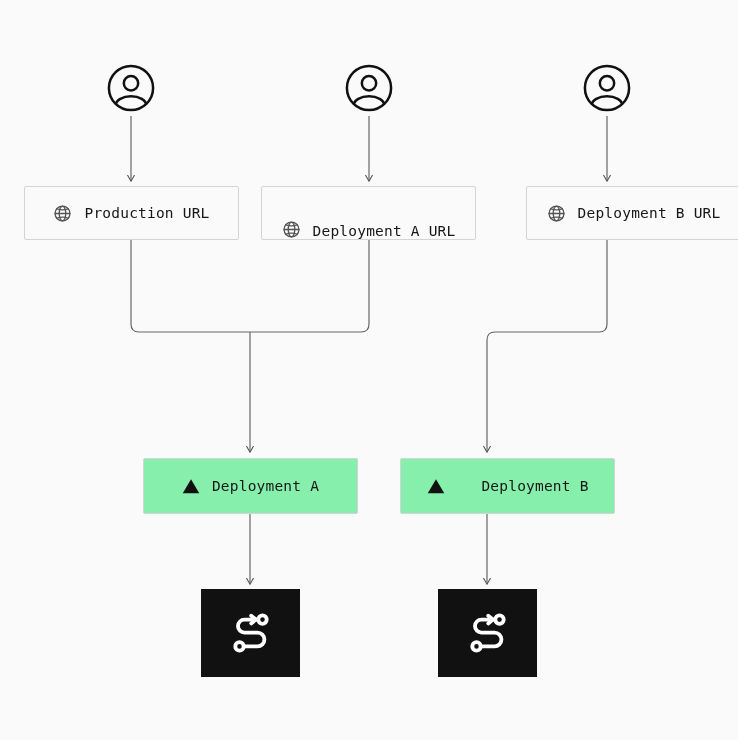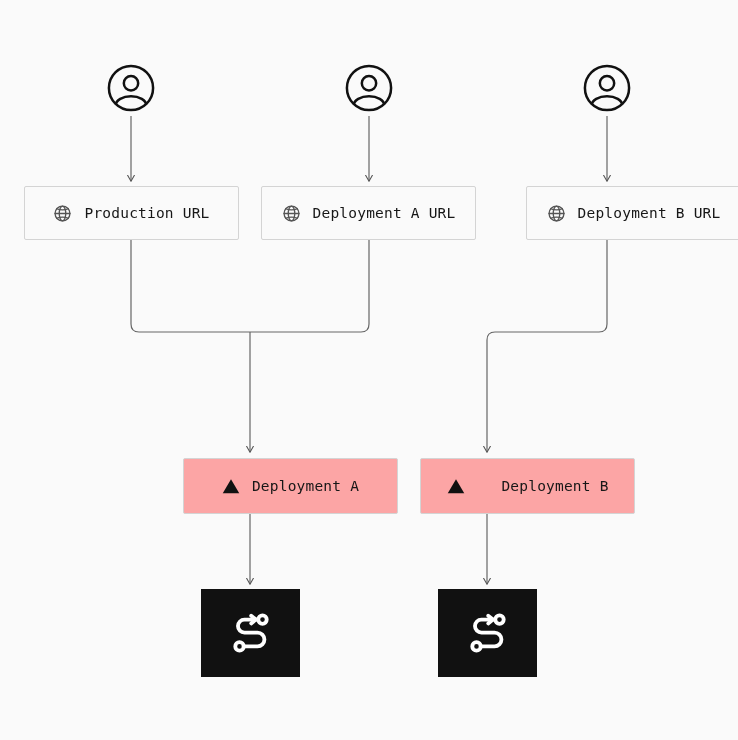--- a/index.html
+++ b/index.html
@@ -62,31 +62,30 @@
     flex: 0 0 auto;
   }
   .url-box .glyph svg { display: block; }
 
   
   .dep-box {
     position: absolute;
     box-sizing: border-box;
     width: 215px;
     height: 56px;
-    background: #fca5a5;
+    background: #86efac;
     border: 1px solid #d4d4d4;
     border-radius: 2px;
     display: flex;
     align-items: center;
     justify-content: center;
     gap: 11px;
     font-size: 14.5px;
     letter-spacing: 0.2px;
     color: #171717;
-    margin-left: 40px;
   }
   .dep-box .glyph {
     display: flex;
     align-items: center;
     justify-content: center;
     width: 19px;
     height: 19px;
     flex: 0 0 auto;
   }
   .dep-box .glyph svg { display: block; }
@@ -182,21 +181,21 @@
         <circle cx="12" cy="12" r="9.4"></circle>
         <line x1="2.6" y1="12" x2="21.4" y2="12"></line>
         <ellipse cx="12" cy="12" rx="4.1" ry="9.4"></ellipse>
         <path d="M 4.6 6 Q 12 9 19.4 6"></path>
         <path d="M 4.6 18 Q 12 15 19.4 18"></path>
       </svg>
     </span>
     <span>Production URL</span>
   </div>
 
-  <div class="url-box" style="left:261px; top:186px; width:215px;">
+  <div class="url-box" style="left:261px; top:186px; width:215px;align-items:flex-end;">
     <span class="glyph">
       <svg width="19" height="19" viewBox="0 0 24 24" fill="none" stroke="#555555" stroke-width="1.7" stroke-linecap="round">
         <circle cx="12" cy="12" r="9.4"></circle>
         <line x1="2.6" y1="12" x2="21.4" y2="12"></line>
         <ellipse cx="12" cy="12" rx="4.1" ry="9.4"></ellipse>
         <path d="M 4.6 6 Q 12 9 19.4 6"></path>
         <path d="M 4.6 18 Q 12 15 19.4 18"></path>
       </svg>
     </span>
     <span>Deployment A URL</span>
@@ -217,21 +216,21 @@
 
   <div class="dep-box" style="left:143px; top:458px;">
     <span class="glyph">
       <svg width="18" height="16" viewBox="0 0 24 21">
         <path d="M 12 1.4 L 23 20 L 1 20 Z" fill="#111111"></path>
       </svg>
     </span>
     <span>Deployment A</span>
   </div>
 
-  <div class="dep-box" style="left:380px; top:458px;gap:36px;">
+  <div class="dep-box" style="left:400px; top:458px;gap:36px;">
     <span class="glyph">
       <svg width="18" height="16" viewBox="0 0 24 21">
         <path d="M 12 1.4 L 23 20 L 1 20 Z" fill="#111111"></path>
       </svg>
     </span>
     <span>Deployment B</span>
   </div>
 
   <div class="route-tile" style="left:201px; top:589px;">
     <svg width="46" height="46" viewBox="0 0 24 24" fill="none" stroke="#ffffff" stroke-width="2" stroke-linecap="round" stroke-linejoin="round">

